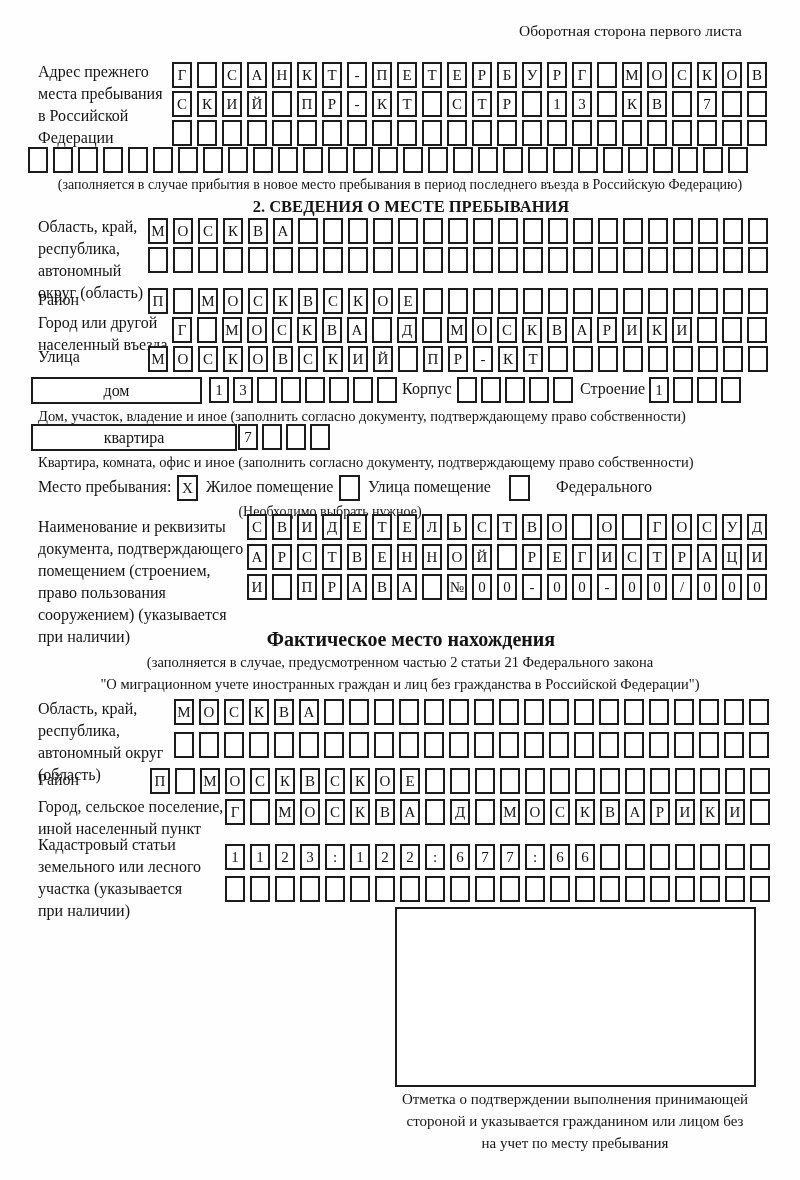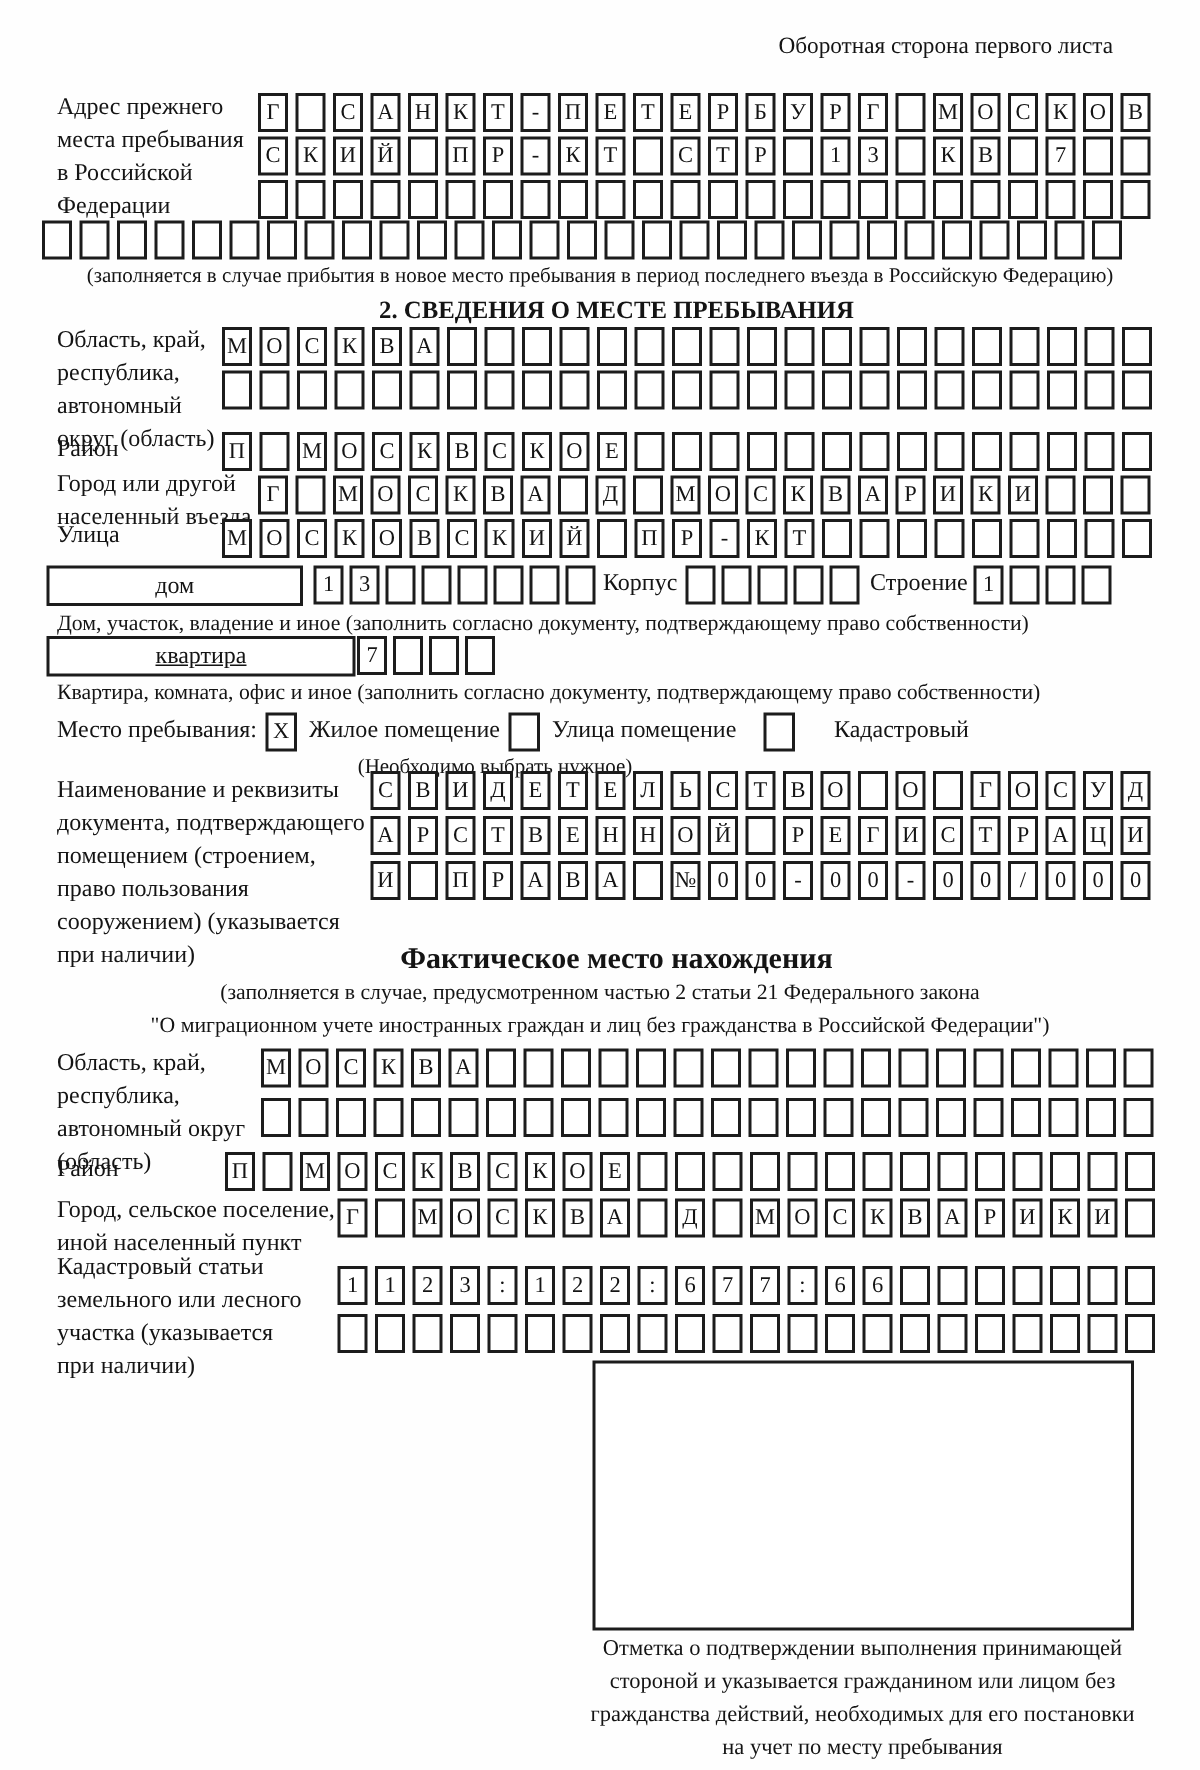--- a/index.html
+++ b/index.html
@@ -334,36 +334,36 @@
     </div>
   <div class="inline-lbl" style="left:580px; top:380px;">Строение</div>
   <div class="cellrow tight" style="left:649px; top:377px;">
       <div class="cell">1</div>
       <div class="cell"></div>
       <div class="cell"></div>
       <div class="cell"></div>
     </div>
   <div class="note" style="left:38px; top:407px; font-size:14.5px;">Дом, участок, владение и иное (заполнить согласно документу, подтверждающему право собственности)</div>
 
-  <div class="boxfield" style="left:31px; top:424px; width:206px;text-decoration:underline;">квартира</div>
+  <div class="boxfield" style="left:31px; top:424px; width:206px;">квартира</div>
   <div class="cellrow tight" style="left:238px; top:424px;">
       <div class="cell">7</div>
       <div class="cell"></div>
       <div class="cell"></div>
       <div class="cell"></div>
     </div>
   <div class="note" style="left:38px; top:453px; font-size:14.5px;">Квартира, комната, офис и иное (заполнить согласно документу, подтверждающему право собственности)</div>
 
   <div class="inline-lbl" style="left:38px; top:478px;">Место пребывания:</div>
   <div class="checkbox" style="left:177px; top:475px;">X</div>
   <div class="inline-lbl" style="left:206px; top:478px;">Жилое помещение</div>
   <div class="checkbox" style="left:339px; top:475px;"></div>
   <div class="inline-lbl" style="left:368px; top:478px;">Улица помещение</div>
   <div class="checkbox" style="left:509px; top:475px;"></div>
-  <div class="inline-lbl" style="left:556px; top:478px;">Кадастровый</div>
+  <div class="inline-lbl" style="left:556px; top:478px;">Федерального</div>
   <div class="note" style="left:0; top:503px; width:660px; text-align:center;">(Необходимо выбрать нужное)</div>
 
   <div class="lbl" style="left:38px; top:516px;">
       <div class="line">Наименование и реквизиты</div>
       <div class="line">документа, подтверждающего</div>
       <div class="line">помещением (строением,</div>
       <div class="line">право пользования</div>
       <div class="line">сооружением) (указывается</div>
       <div class="line">при наличии)</div>
     </div>
@@ -610,17 +610,16 @@
       <div class="cell"></div>
       <div class="cell"></div>
       <div class="cell"></div>
       <div class="cell"></div>
     </div>
 
   <div class="stamp-box" style="left:395px; top:907px; width:357px; height:176px;"></div>
   <div class="caption" style="left:378px; top:1088px; width:394px;">
       <div class="line">Отметка о подтверждении выполнения принимающей</div>
       <div class="line">стороной и указывается гражданином или лицом без</div>
-      <div class="line">гражданства действий, необходимых для его постановки</div>
       <div class="line">на учет по месту пребывания</div>
     </div>
 
 </div>
 
 </body></html>

